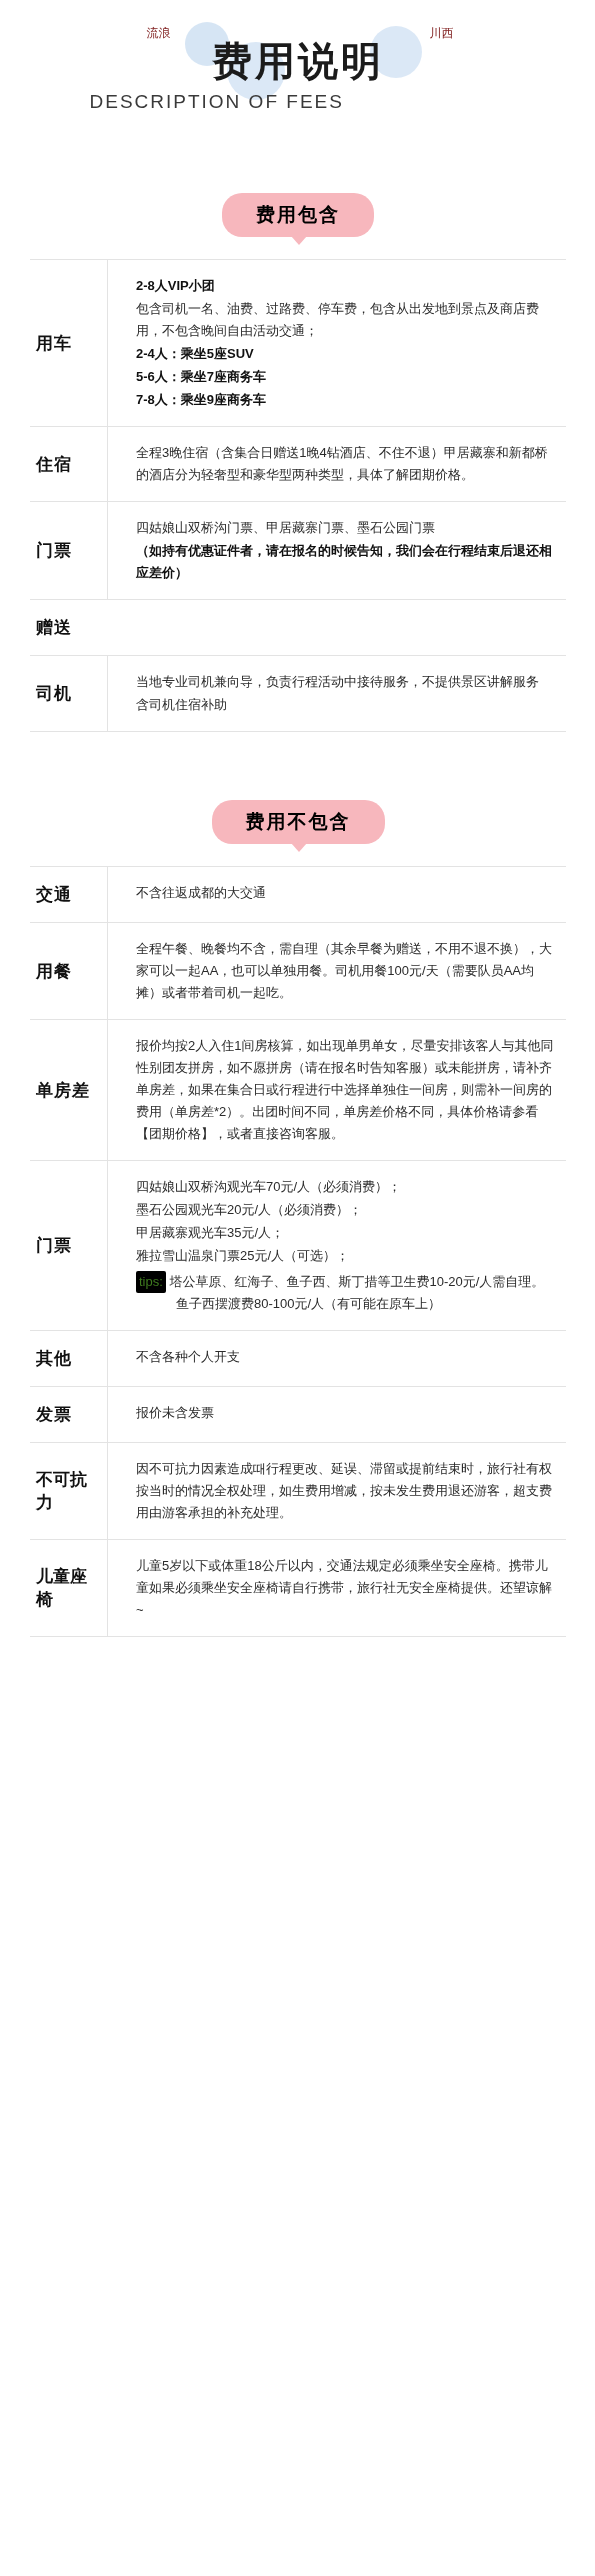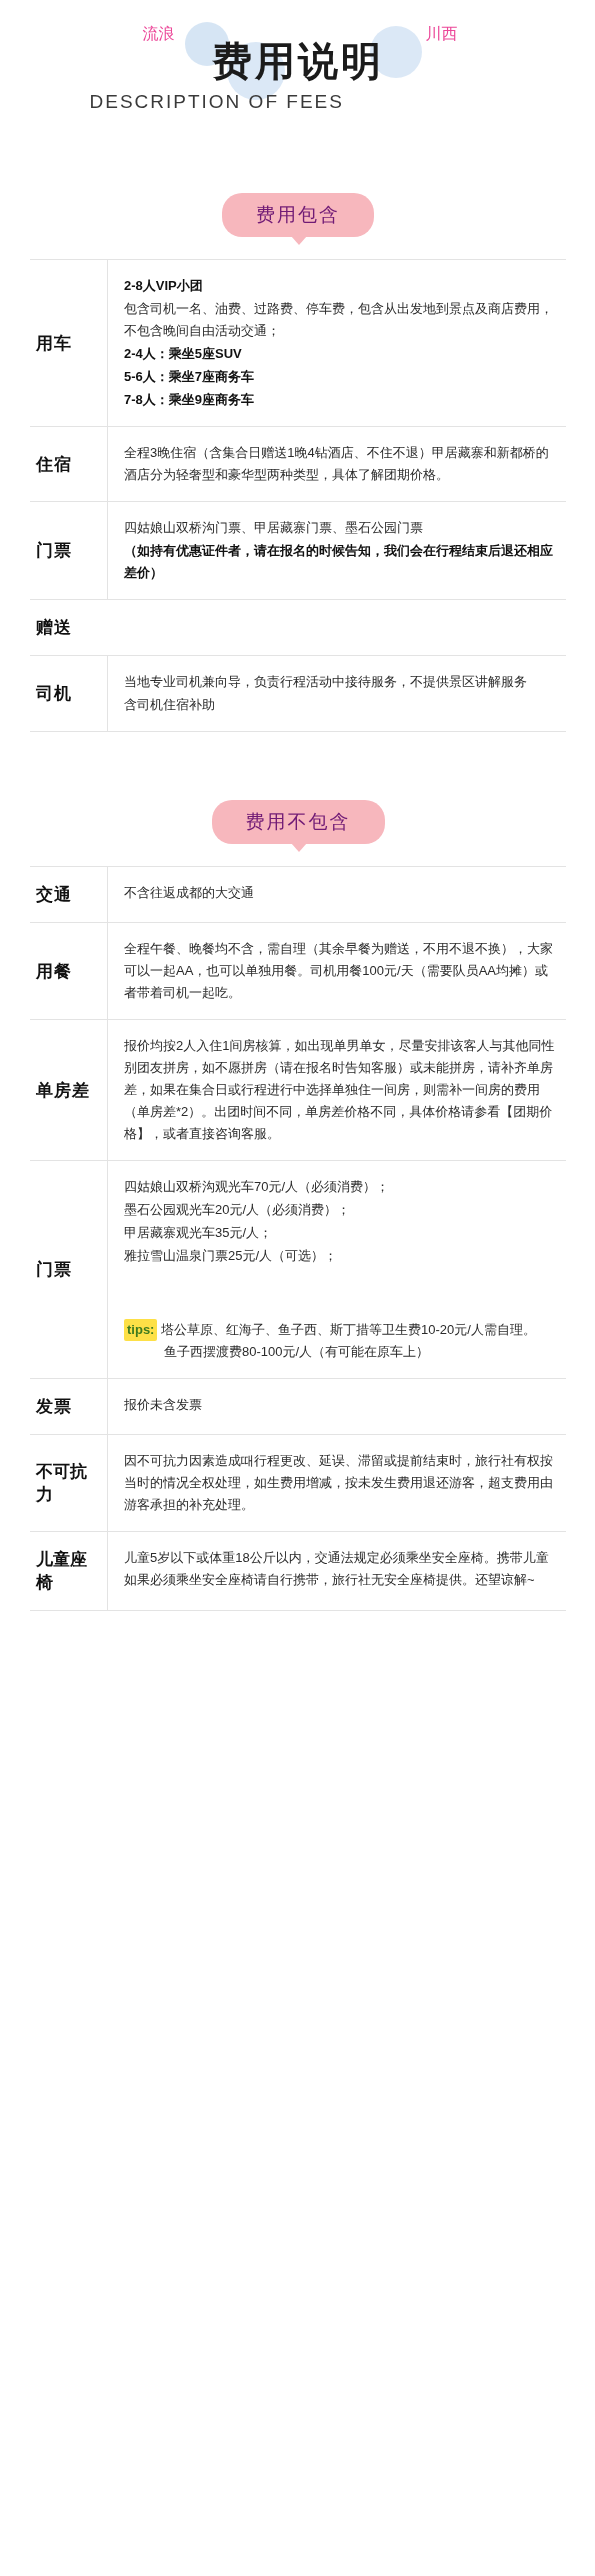--- a/index.html
+++ b/index.html
@@ -58,23 +58,23 @@
     font-size: 40px;
     font-weight: bold;
     letter-spacing: 3px;
     color: #1b1b1b;
     z-index: 3;
   }
   .side-tag {
     position: absolute;
     top: 8px;
     width: 34px;
-    font-size: 16px;
+    font-size: 12px;
     line-height: 15px;
-    color: #ec4899;
+    color: #7f1d1d;
     z-index: 3;
     text-align: center;
   }
   .side-tag.left { left: 52px; }
   .side-tag.right { right: 48px; }
   .title-sub {
     position: absolute;
     left: 0; right: 0; top: 73px;
     text-align: left;
     font-size: 19px;
@@ -86,23 +86,23 @@
   
   .pill-wrap {
     text-align: center;
     margin: 16px 0 22px;
   }
   .pill {
     display: inline-block;
     padding: 9px 34px;
     border-radius: 20px;
     background: #f7b7bd;
-    color: #701a75;
+    color: #000000;
     font-size: 19px;
-    font-weight: normal;
+    font-weight: bold;
     letter-spacing: 2px;
     position: relative;
   }
   .pill::after {
     content: "";
     position: absolute;
     left: 50%;
     margin-left: -7px;
     bottom: -8px;
     border-left: 8px solid transparent;
@@ -131,36 +131,35 @@
     font-size: 17px;
     font-weight: bold;
     color: #111;
     letter-spacing: 1px;
     line-height: 23px;
   }
   .row-label.narrow { letter-spacing: 0px; }
   .row-body {
     flex: 1 1 auto;
     border-left: 1px solid #e3e3e3;
-    padding: 15px 8px 15px 16px;
+    padding: 15px 8px 15px 28px;
     font-size: 13px;
     line-height: 22px;
     color: #2b2b2b;
   }
   .row-body p { margin: 0; }
   .row-body p + p { margin-top: 1px; }
   .bold { font-weight: bold; color: #111; }
   .tips-label {
     display: inline-block;
-    background: #fde047;
+    background: #000000;
     color: #3f7b1f;
-    font-weight: bold;
+    font-weight: normal;
     padding: 0 3px;
     border-radius: 2px;
-    margin-top: 48px;
   }
   .tips-block { margin-top: 4px; }
   .tips-body { display: inline; }
   .indent { padding-left: 40px; display: block; }
 
   .spacer-lg { height: 52px; }
   .bottom-pad { height: 30px; }
 </style>
 </head>
 <body>
@@ -239,20 +238,26 @@
         <div class="row-label">门票</div>
         <div class="row-body">
           <p>四姑娘山双桥沟观光车70元/人（必须消费）；</p>
           <p>墨石公园观光车20元/人（必须消费）；</p>
           <p>甲居藏寨观光车35元/人；</p>
           <p>雅拉雪山温泉门票25元/人（可选）；</p>
           <div class="tips-block"><span class="tips-label">tips:</span><span class="tips-body"> 塔公草原、红海子、鱼子西、斯丁措等卫生费10-20元/人需自理。</span><span class="indent">鱼子西摆渡费80-100元/人（有可能在原车上）</span></div>
         </div>
       </div>
       <div class="row">
+        <div class="row-label">其他</div>
+        <div class="row-body">
+          <p>不含各种个人开支</p>
+        </div>
+      </div>
+      <div class="row">
         <div class="row-label">发票</div>
         <div class="row-body">
           <p>报价未含发票</p>
         </div>
       </div>
       <div class="row">
         <div class="row-label narrow">不可抗力</div>
         <div class="row-body">
           <p>因不可抗力因素造成때行程更改、延误、滞留或提前结束时，旅行社有权按当时的情况全权处理，如生费用增减，按未发生费用退还游客，超支费用由游客承担的补充处理。</p>
         </div>

